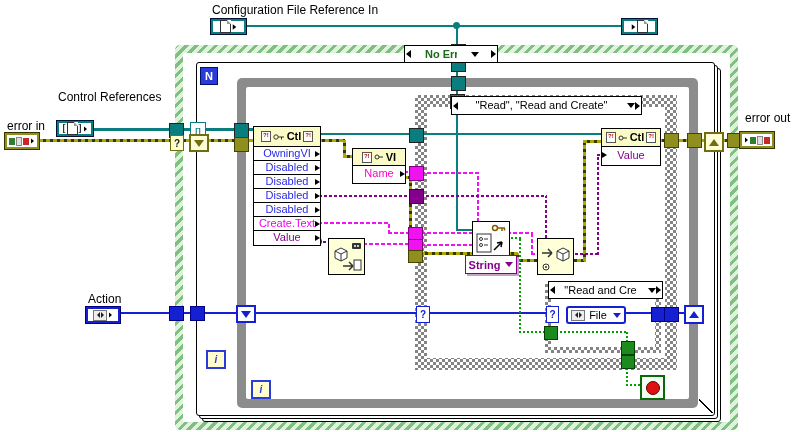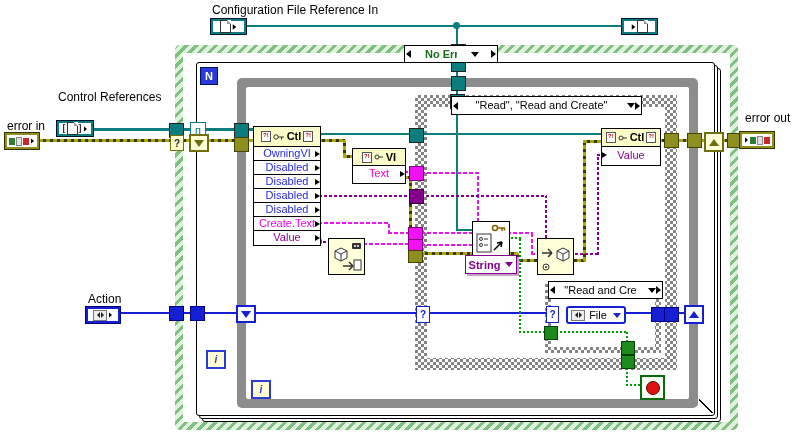--- a/index.html
+++ b/index.html
@@ -286,21 +286,21 @@
   <div class="pnode" style="left:352px;top:148px;width:52px;height:34px;">
     <div class="hdr" style="height:16px;">
       <span class="badge">?!</span>
       <svg class="keyg" width="10" height="8">
         <circle cx="3" cy="4" r="2" fill="none" stroke="#333"></circle>
           <path d="M5 4 H9" stroke="#333" fill="none"></path>
       </svg>
       <span>VI</span>
     </div>
     <div class="prow c-pink" style="height:15px;">
-        <span>Text</span>
+        <span>Name</span>
         <span class="oarr"></span>
       </div>
   </div>
 
   <div class="pnode" style="left:601px;top:128px;width:58px;height:36px;">
     <div class="hdr" style="height:17px;">
       <span class="badge">?!</span>
       <svg class="keyg" width="10" height="8">
         <circle cx="3" cy="4" r="2" fill="none" stroke="#333"></circle>
           <path d="M5 4 H9" stroke="#333" fill="none"></path>

